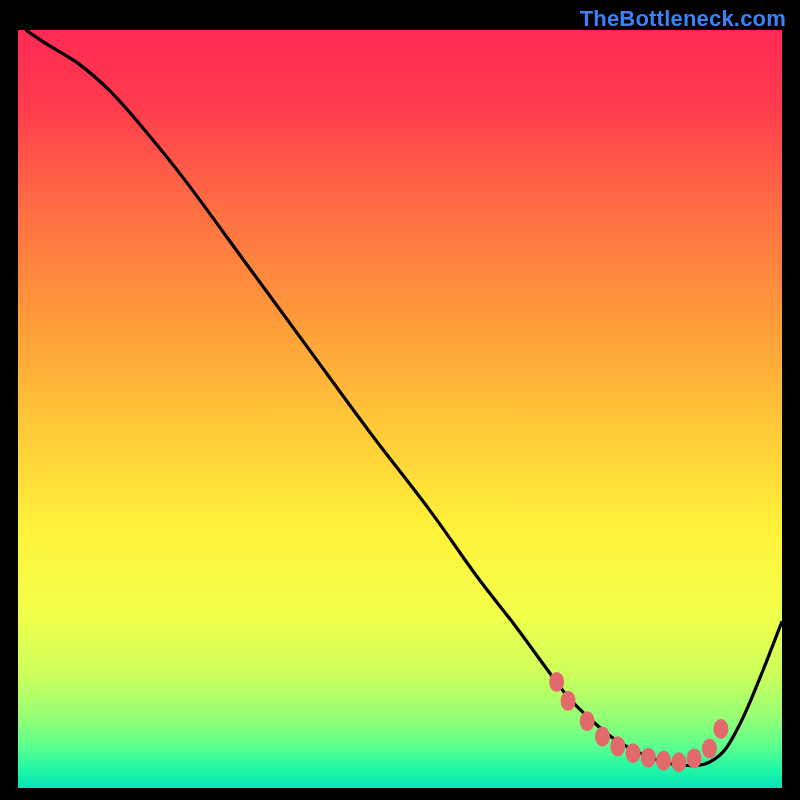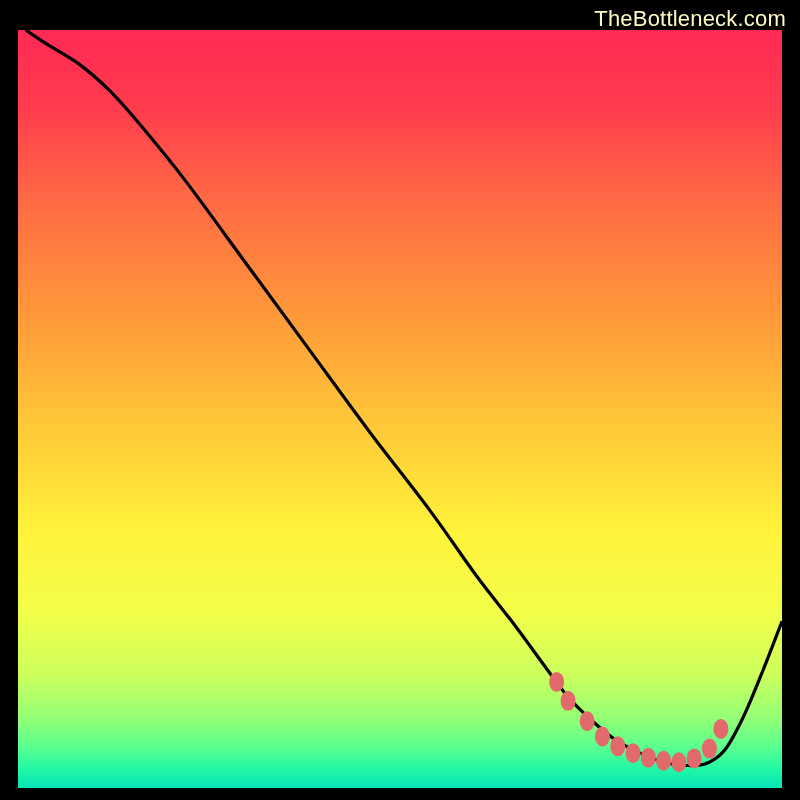--- a/index.html
+++ b/index.html
@@ -14,23 +14,23 @@
   .outer {
     width: 800px;
     height: 800px;
     background: #000;
     position: relative;
   }
   .watermark {
     position: absolute;
     top: 6px;
     right: 14px;
-    color: #fef9c3;
+    color: #3b82f6;
     font-size: 22px;
-    font-weight: 400;
+    font-weight: 700;
     letter-spacing: 0.2px;
   }
   .plot {
     position: absolute;
     left: 18px;
     top: 30px;
     width: 764px;
     height: 758px;
   }
 </style>

